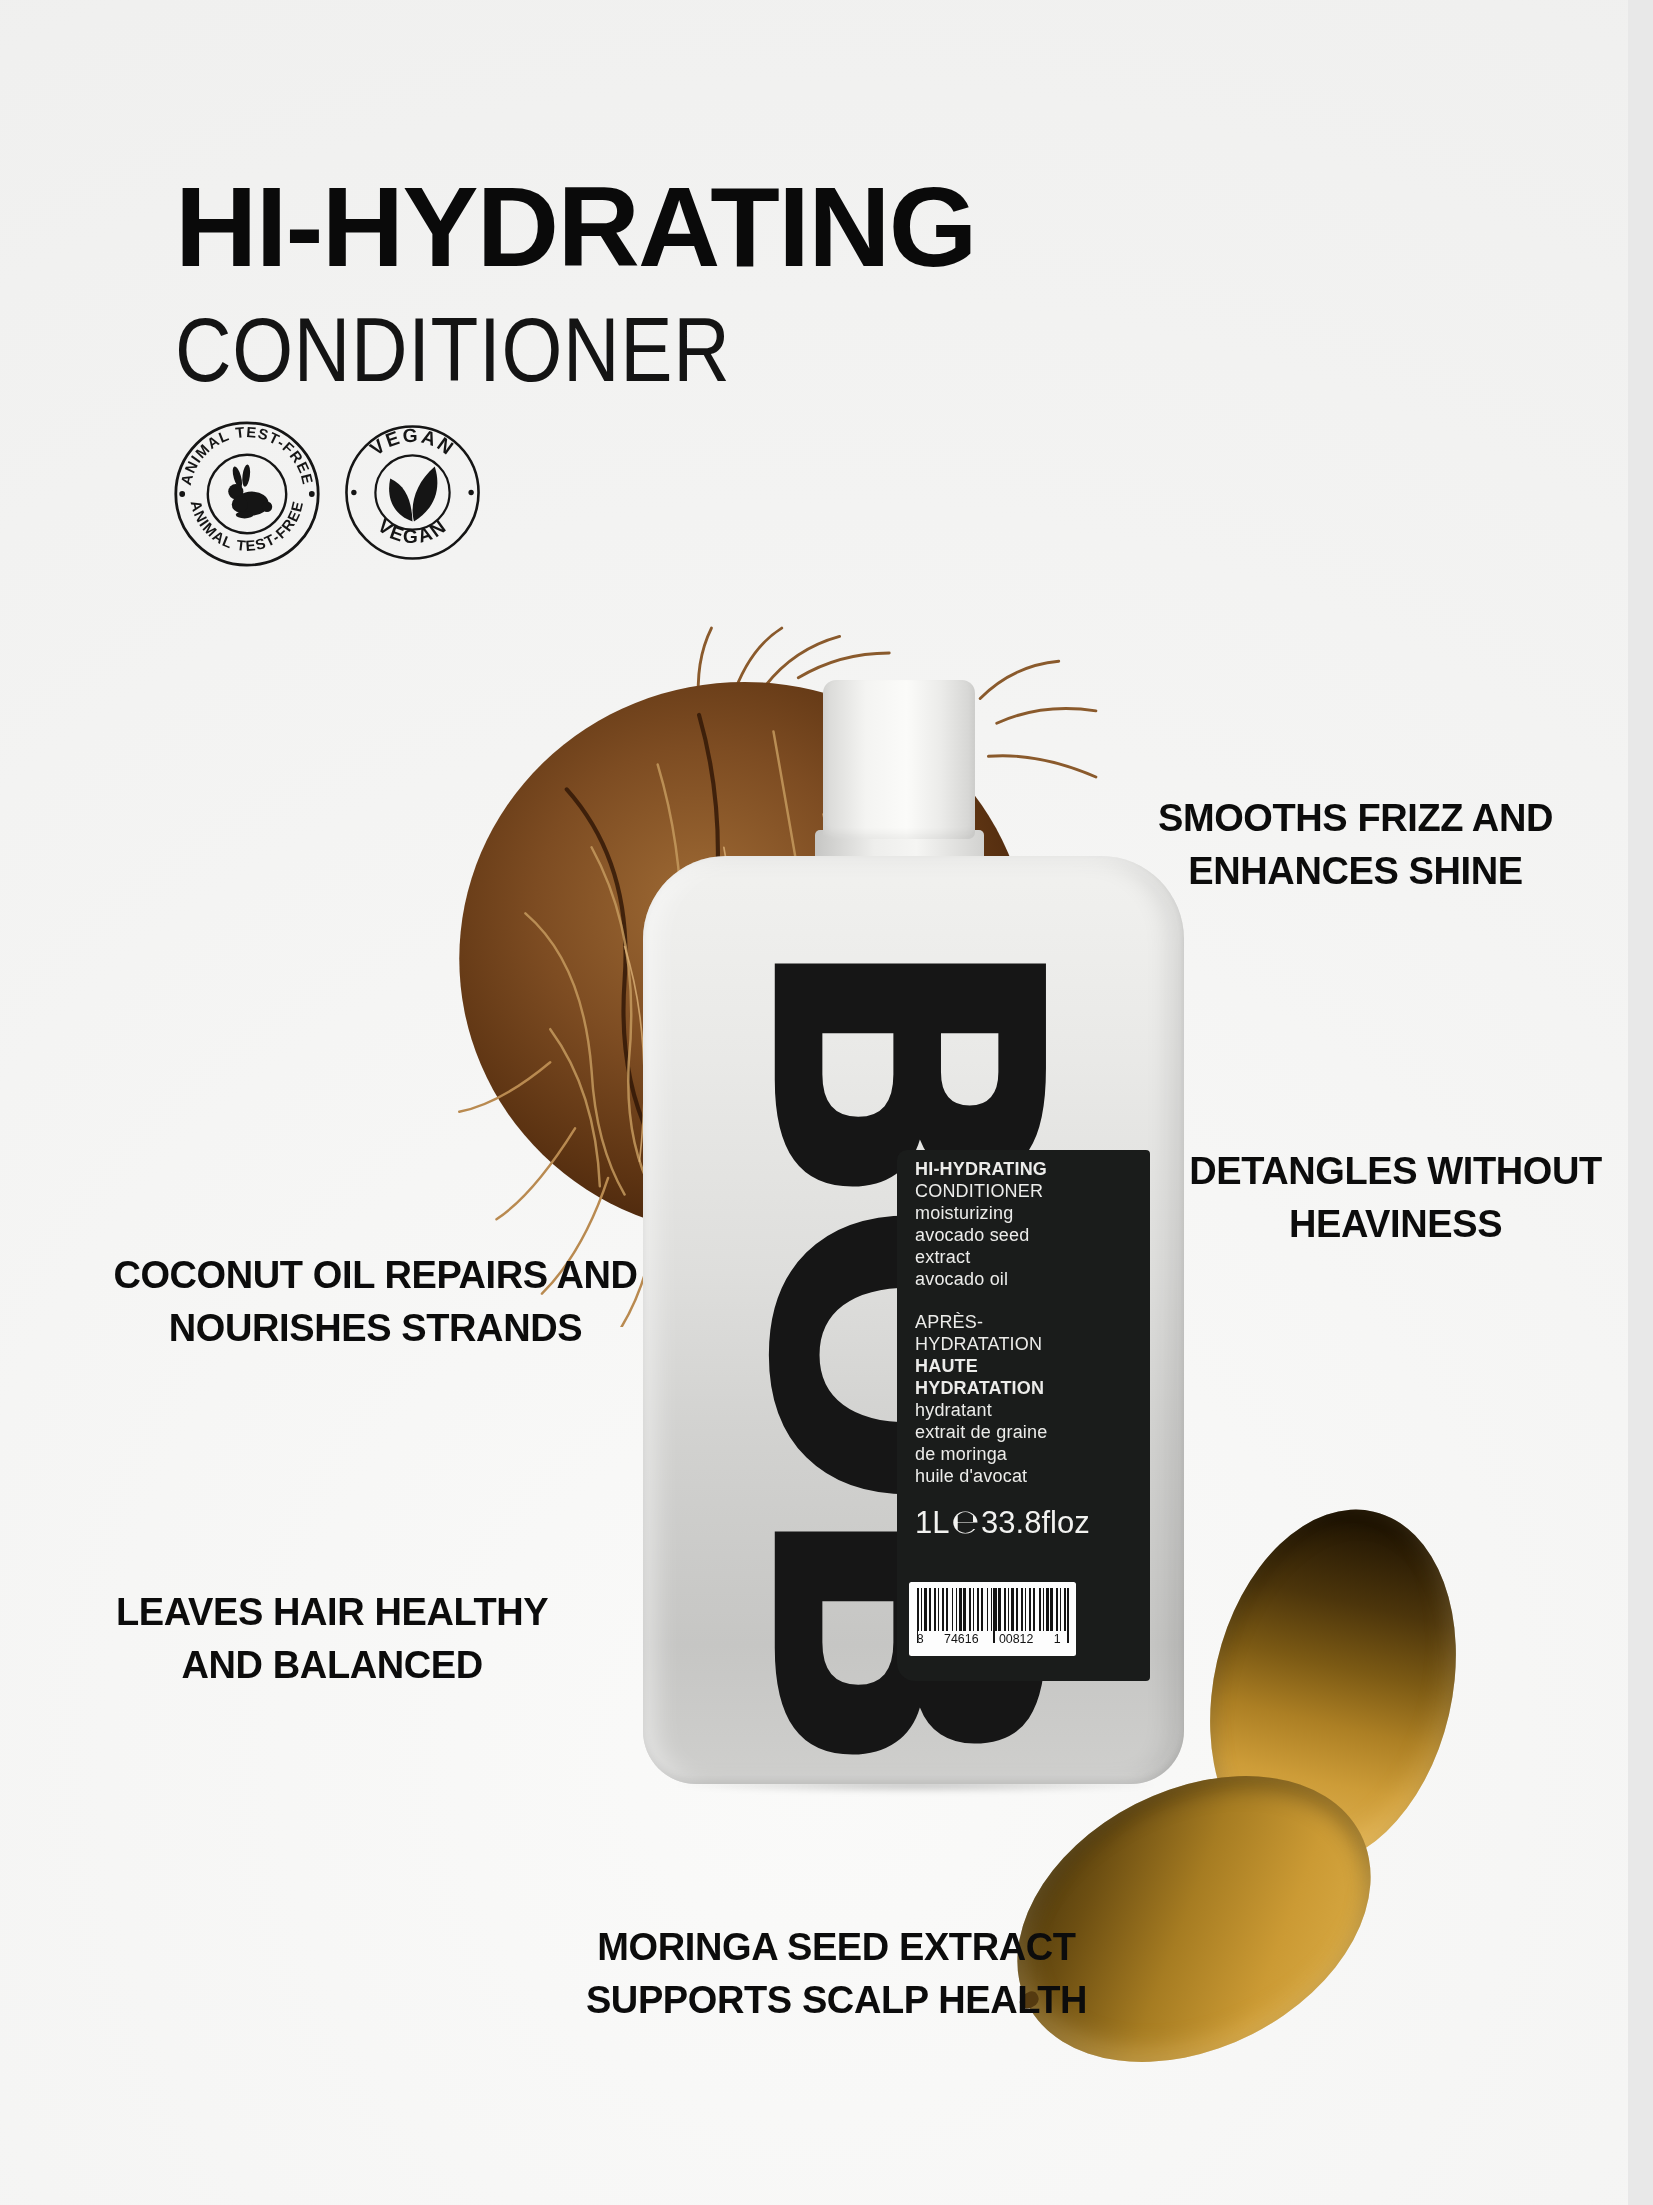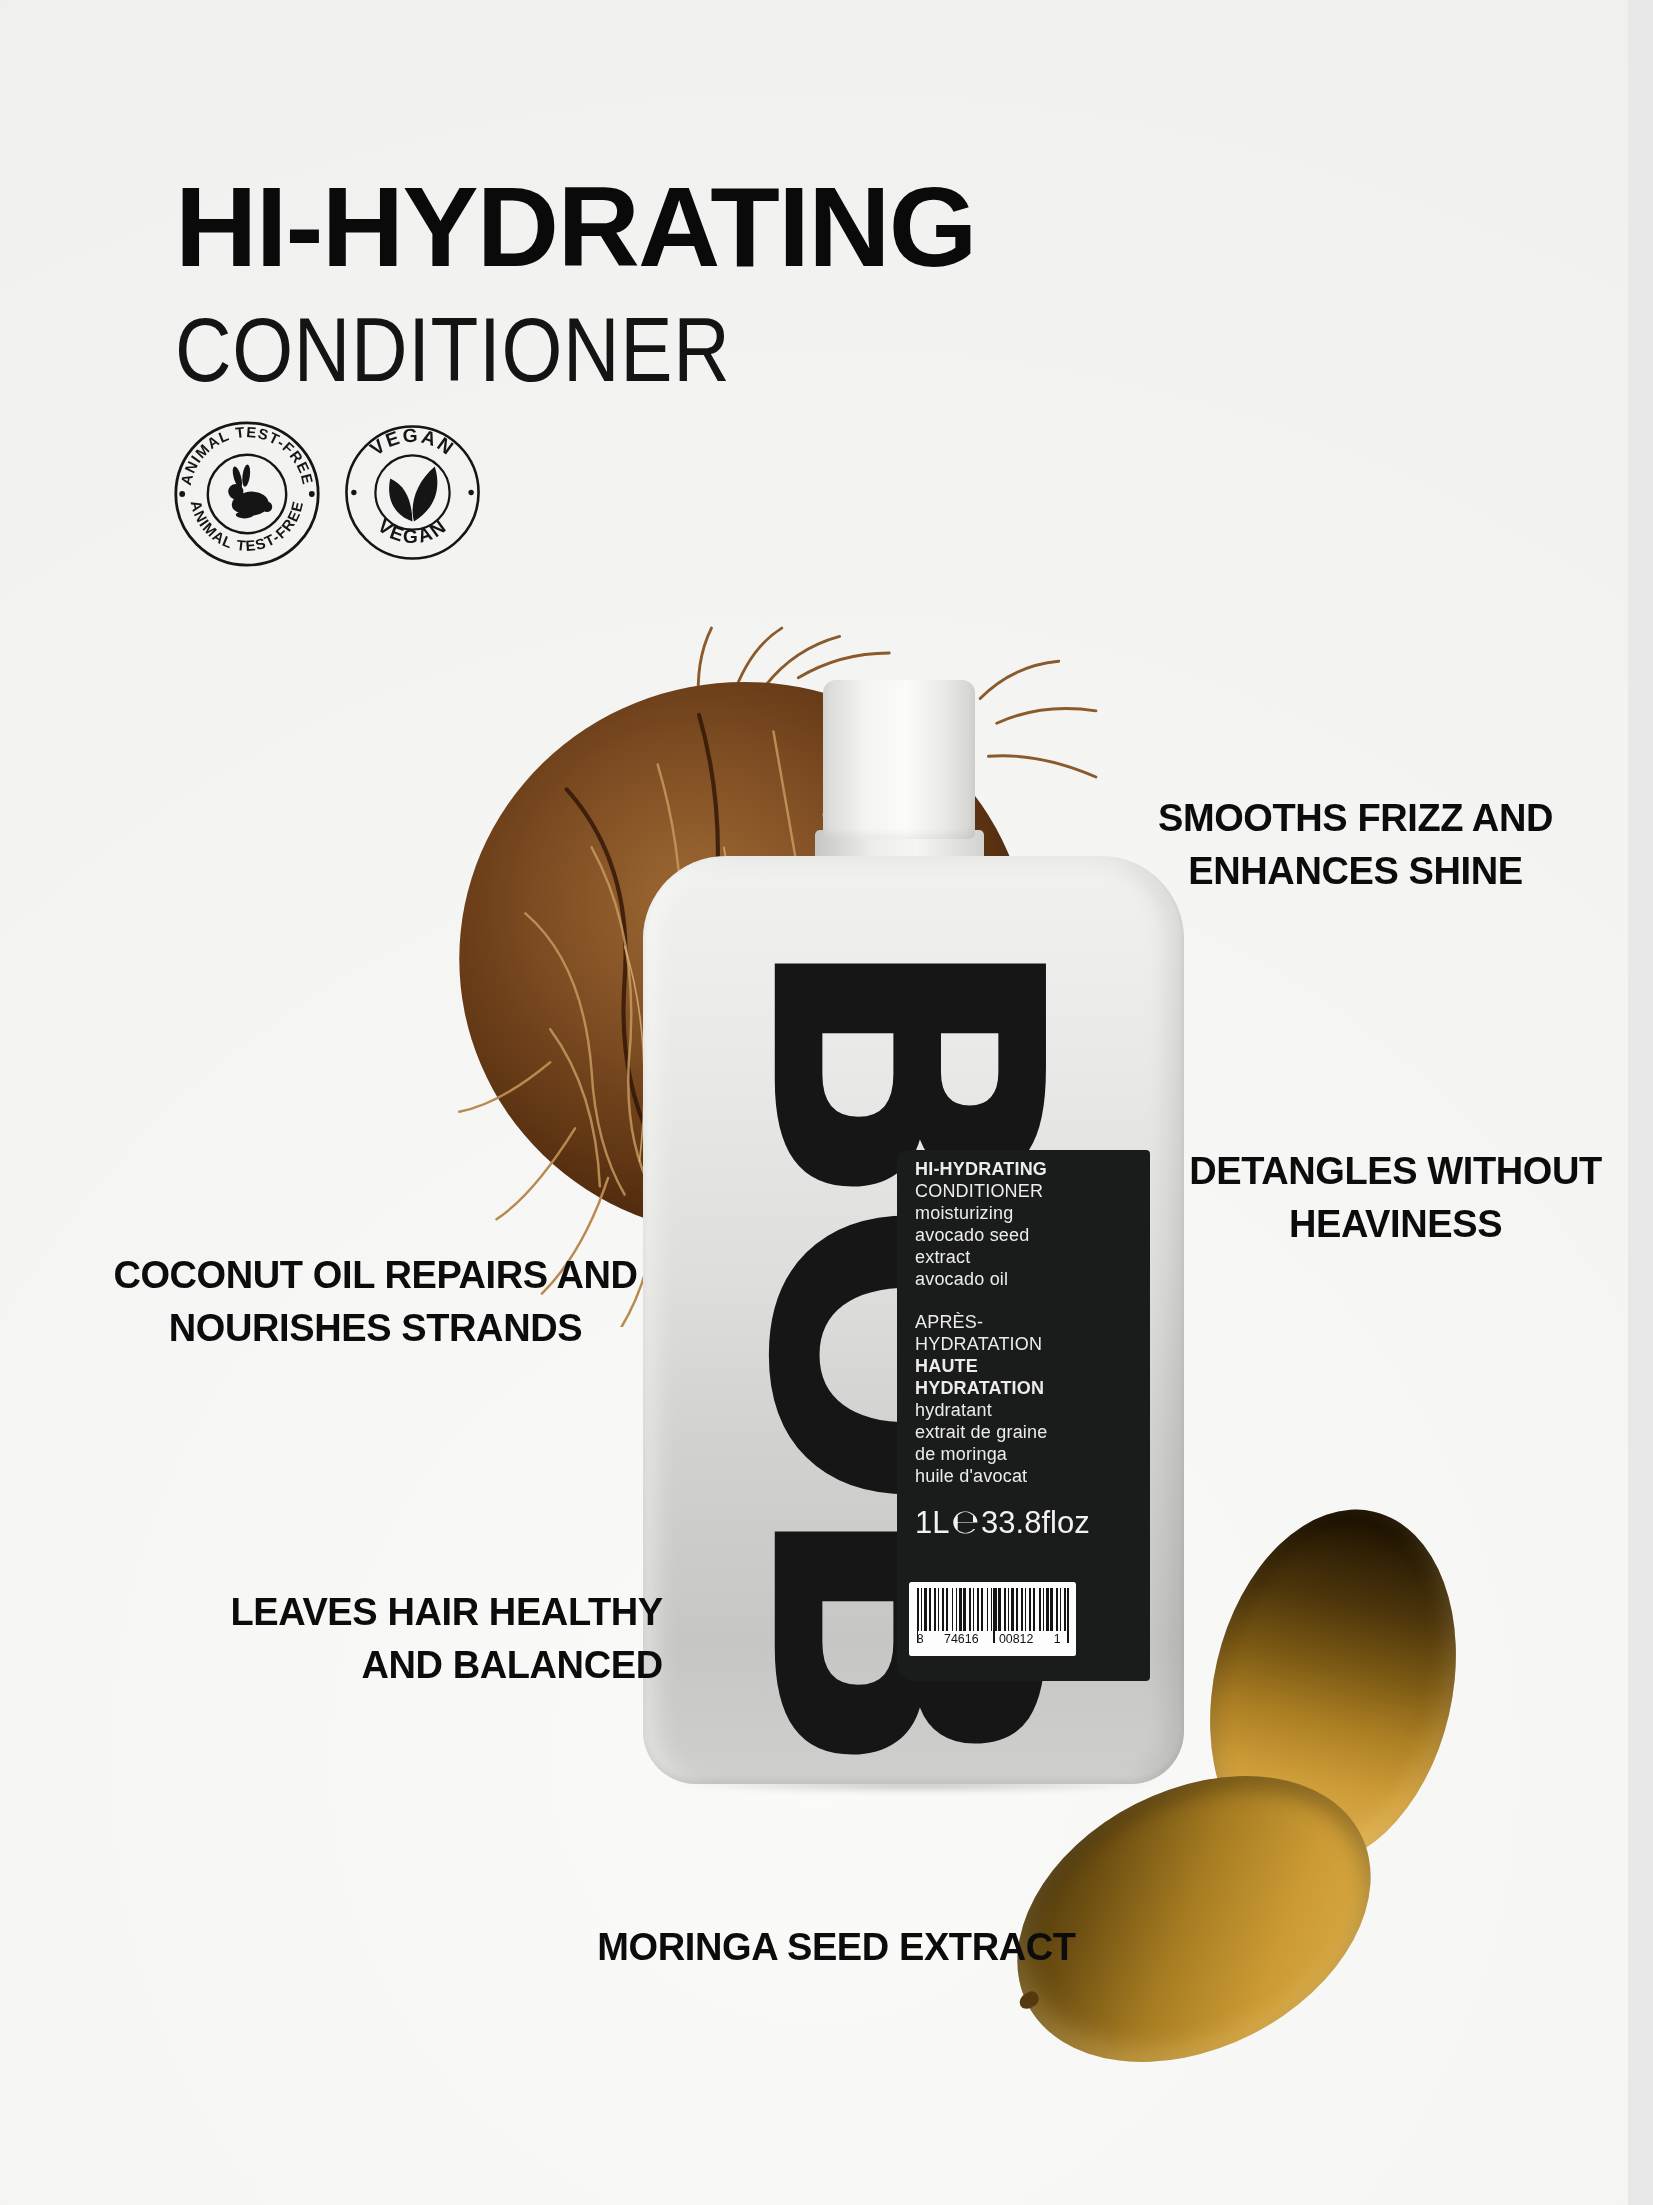--- a/index.html
+++ b/index.html
@@ -11,21 +11,21 @@
   .h2{position:absolute;left:175px;top:304px;font-size:91px;font-weight:400;line-height:91px;letter-spacing:0.8px;color:#141414;transform:scaleX(.86);transform-origin:left center;white-space:nowrap;}
   
   .badge{position:absolute;}
   .badge text{font-family:"Liberation Sans",sans-serif;font-weight:700;fill:#151515;}
   
   .callout{position:absolute;width:661px;text-align:center;font-weight:700;font-size:38px;line-height:53px;letter-spacing:-0.4px;color:#0c0c0c;z-index:7;}
   .co-repair{left:852px;top:499px;}
   .co-smooth{left:1025px;top:792px;}
   .co-detangle{left:1065px;top:1145px;}
   .co-coconut{left:45px;top:1249px;}
-  .co-balance{left:1.7px;top:1586px;text-align:right;}
+  .co-balance{left:1.7px;top:1586px;}
   .co-moringa{left:506px;top:1921px;}
   
   .coconut{position:absolute;left:451px;top:599px;z-index:1;}
   
   .neck{position:absolute;left:815px;top:830px;width:169px;height:35px;z-index:2;border-radius:5px;
     background:linear-gradient(90deg,#c6c6c4,#eeeeec 35%,#f5f5f3 60%,#d2d2d0);}
   .cap{position:absolute;left:823px;top:680px;width:152px;height:159px;z-index:3;border-radius:13.2px 13.2px 6.6px 6.6px;
     background:linear-gradient(90deg,#d7d7d5,#f4f4f2 28%,#fbfbf9 55%,#ebebe9 78%,#d2d2d0);
     box-shadow:inset 0 -5px 8.3px rgba(0,0,0,.06);}
   .bottle{position:absolute;left:643px;top:856px;width:541px;height:928px;z-index:3;overflow:hidden;
@@ -232,16 +232,17 @@
   <div class="callout co-coconut">
     <div>COCONUT OIL REPAIRS AND</div>
     <div>NOURISHES STRANDS</div>
   </div>
   <div class="callout co-balance">
     <div>LEAVES HAIR HEALTHY</div>
     <div>AND BALANCED</div>
   </div>
   <div class="callout co-moringa">
     <div>MORINGA SEED EXTRACT</div>
+    <div>SUPPORTS SCALP HEALTH</div>
   </div>
 
 </div>
 
 
 </body></html>

